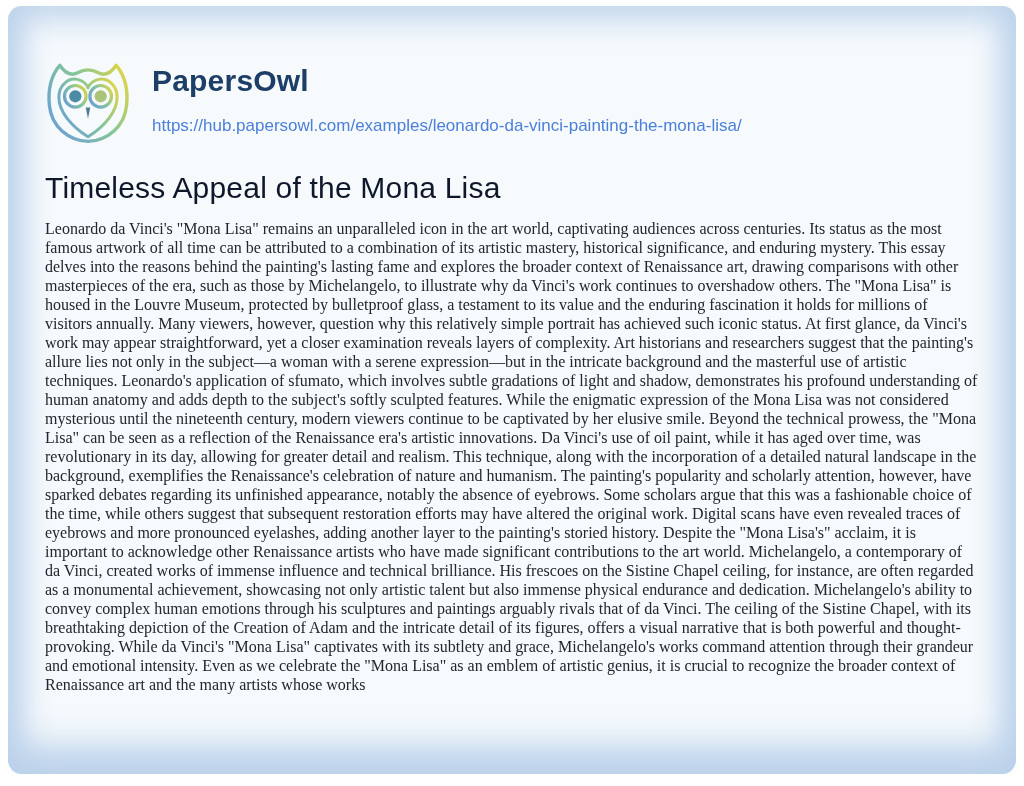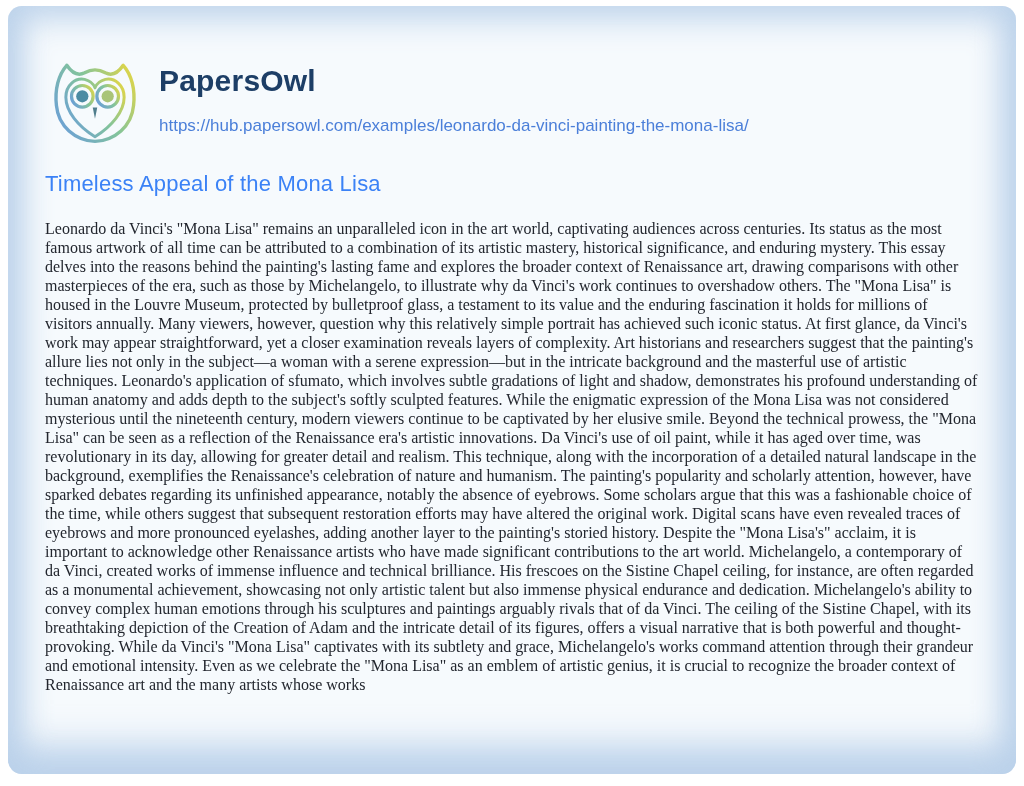--- a/index.html
+++ b/index.html
@@ -11,21 +11,21 @@
     inset: 6px 8px 12px 8px;
     border-radius: 14px;
     background: #f6fafd;
     box-shadow:
       inset 0 0 30px 14px rgba(183, 207, 233, 0.85),
       inset 0 -28px 36px 2px rgba(183, 207, 233, 0.70);
   }
 
   .site-header {
     position: absolute;
-    left: 45px;
+    left: 38px;
     top: 54px;
     display: flex;
     align-items: flex-start;
     gap: 14px;
   }
   .owl-logo { width: 100px; height: 94px; display: block; }
   .brand-block { padding-top: 10px; }
   .brand-name {
     font-size: 30px;
     font-weight: bold;
@@ -37,23 +37,23 @@
     margin-top: 18px;
     font-size: 17px;
     color: #4b7fd9;
     text-decoration: none;
   }
 
   .article-title {
     position: absolute;
     left: 45px;
     top: 171px;
-    font-size: 22px;
+    font-size: 30px;
     font-weight: 400;
-    color: #3b82f6;
+    color: #0f172a;
     letter-spacing: 0.2px;
   }
 
   .article-body {
     position: absolute;
     left: 45px;
     top: 219px;
     width: 933px;
     font-family: "Liberation Serif", serif;
     font-size: 16px;

